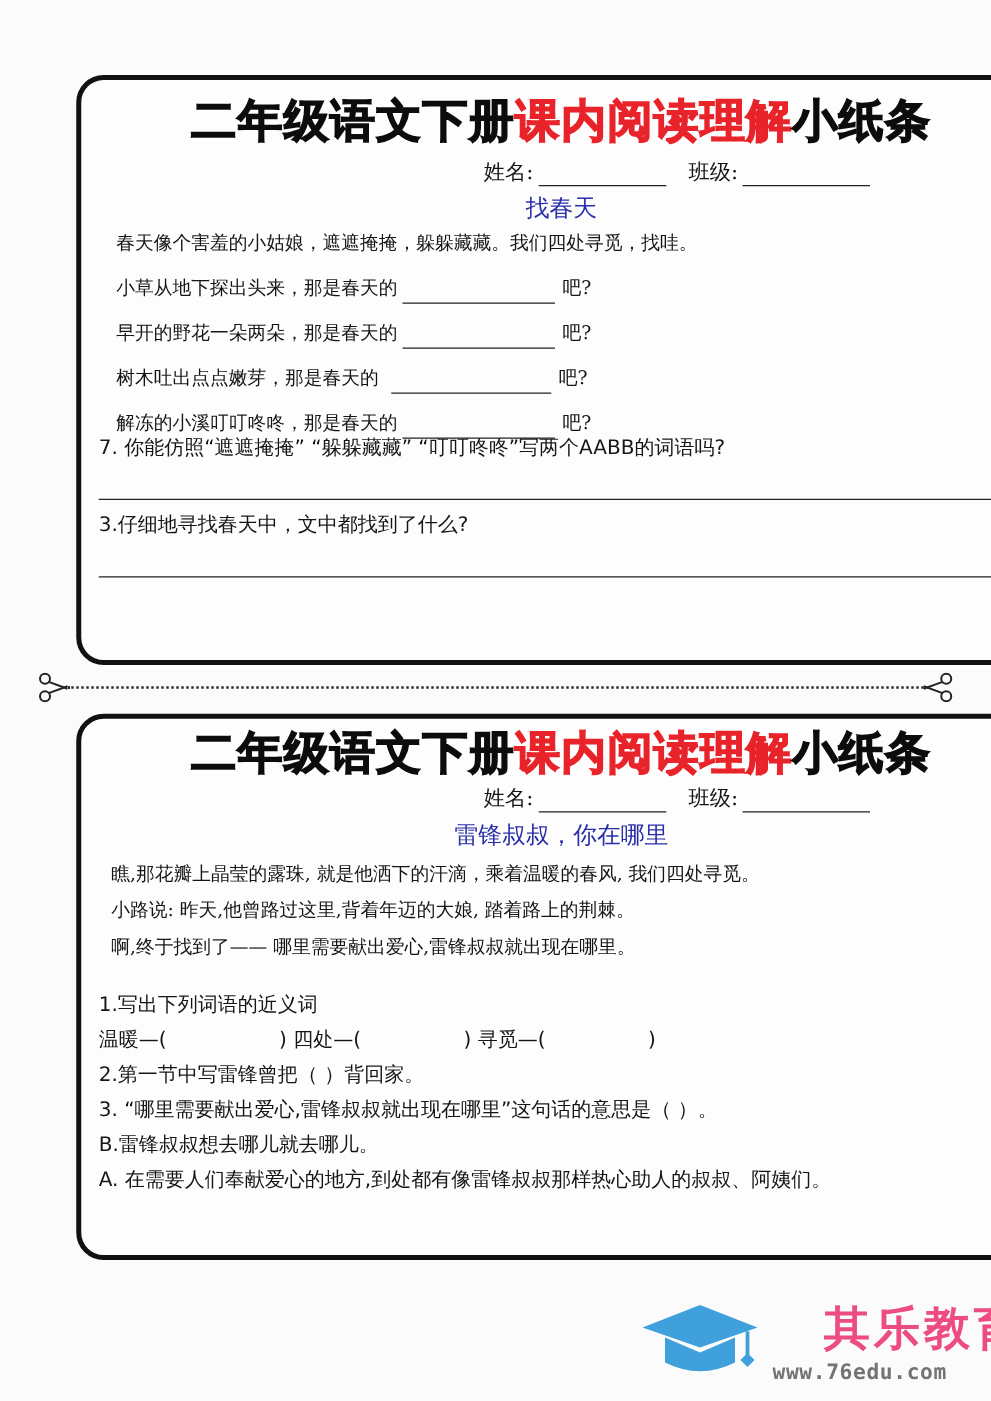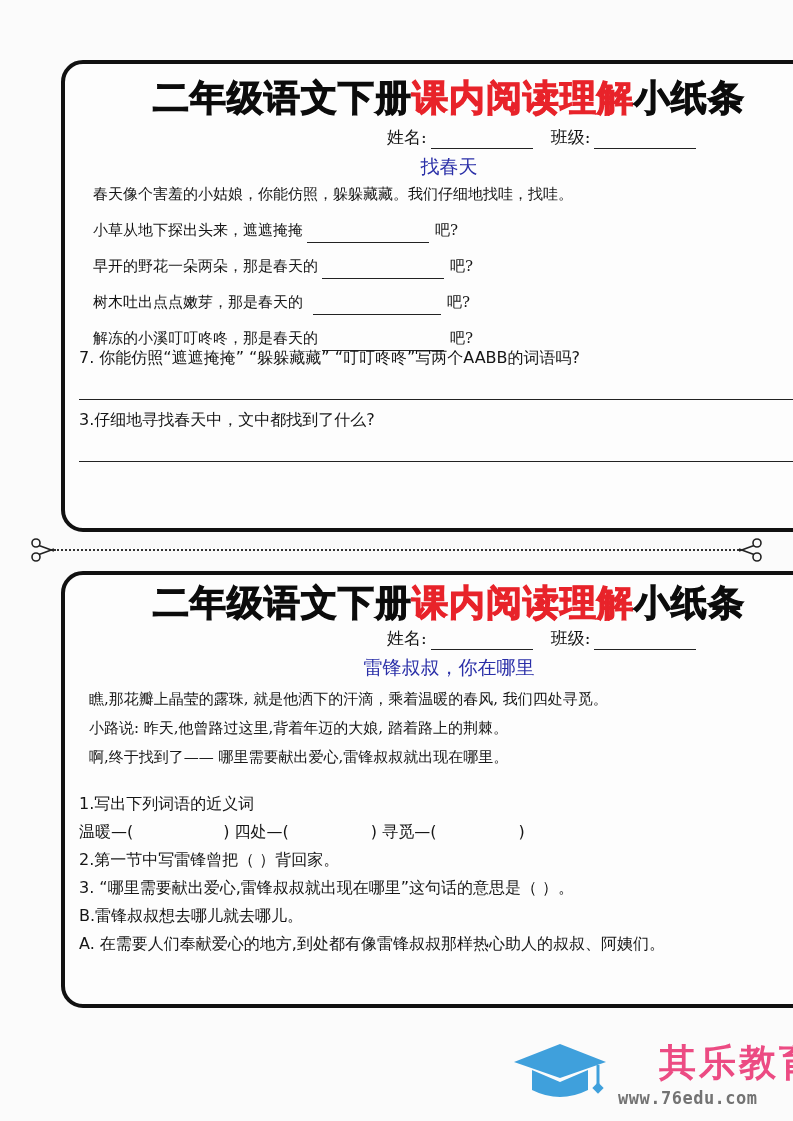--- a/index.html
+++ b/index.html
@@ -164,23 +164,23 @@
   <div class="namebar" style="top:62px;">
     <span>姓名:</span>
     <span class="blank"></span>
     <span>班级:</span>
     <span class="blank last"></span>
   </div>
 
   <div class="subtitle" style="top:90px;">找春天</div>
 
   <div class="passage" style="top:116px;">
-    <div class="row">春天像个害羞的小姑娘，你能仿照，躲躲藏藏。我们仔细地找哇，找哇。</div>
-    <div class="row">
-      <span>小草从地下探出头来，遮遮掩掩</span>
+    <div class="row">春天像个害羞的小姑娘，遮遮掩掩，躲躲藏藏。我们四处寻觅，找哇。</div>
+    <div class="row">
+      <span>小草从地下探出头来，那是春天的</span>
       <span class="fill"></span>
       <span>吧?</span>
     </div>
     <div class="row">
       <span>早开的野花一朵两朵，那是春天的</span>
       <span class="fill"></span>
       <span>吧?</span>
     </div>
     <div class="row">
       <span>树木吐出点点嫩芽，那是春天的</span>

